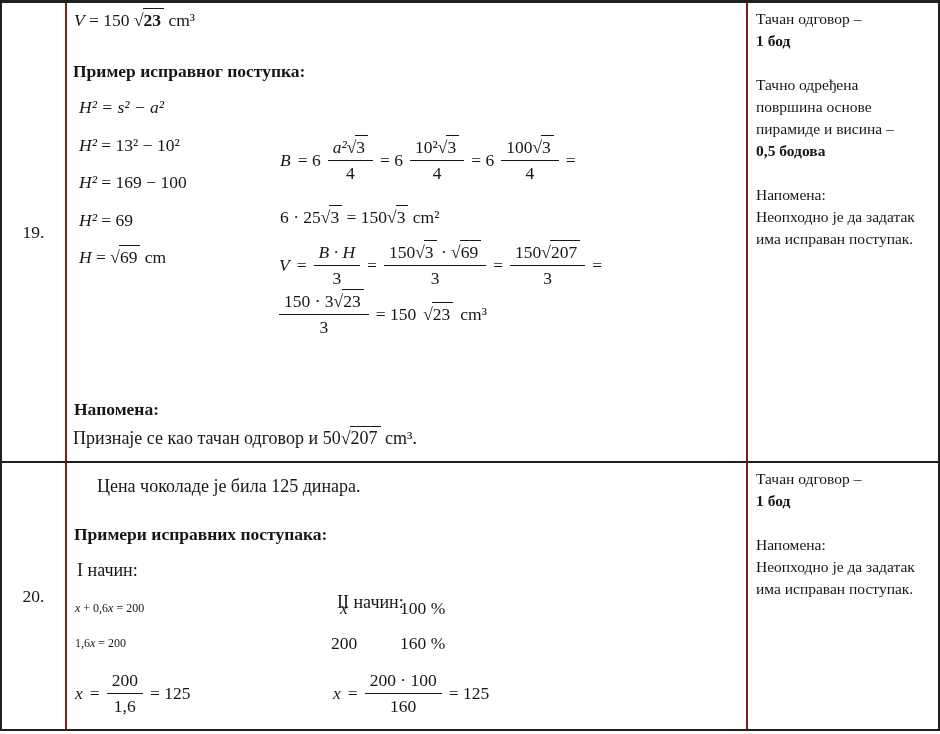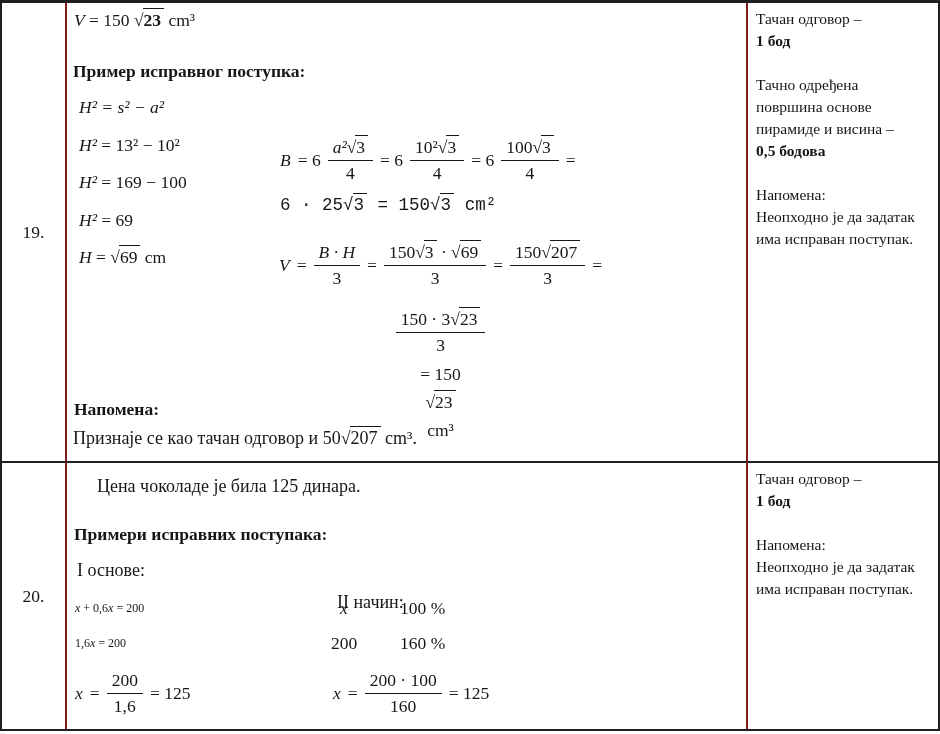--- a/index.html
+++ b/index.html
@@ -84,21 +84,21 @@
             <span class="n"><span>10²</span><span class="sq"><span class="rs">√</span><span class="rc">3</span></span></span>
             <span class="d">4</span>
           </span>
         <span>= 6</span>
         <span class="fr">
             <span class="n"><span>100</span><span class="sq"><span class="rs">√</span><span class="rc">3</span></span></span>
             <span class="d">4</span>
           </span>
         <span>=</span>
       </div>
-      <div class="math" style="margin-top:10px;font-family:Liberation Mono, monospace;"><span>6 · 25</span><span class="sq"><span class="rs">√</span><span class="rc">3</span></span> <span>= 150</span><span class="sq"><span class="rs">√</span><span class="rc">3</span></span> <span>cm²</span></div>
+      <div class="math" style="margin-top:22px;"><span>6 · 25</span><span class="sq"><span class="rs">√</span><span class="rc">3</span></span> <span>= 150</span><span class="sq"><span class="rs">√</span><span class="rc">3</span></span> <span>cm²</span></div>
     </div>
 
     <div class="abs" style="left:212px;top:238px;">
       <div class="eqr">
         <span class="it">V</span>
         <span>=</span>
         <span class="fr">
             <span class="n it">B · H</span>
             <span class="d">3</span>
           </span>
@@ -107,21 +107,21 @@
             <span class="n"><span>150</span><span class="sq"><span class="rs">√</span><span class="rc">3</span></span><span> · </span><span class="sq"><span class="rs">√</span><span class="rc">69</span></span></span>
             <span class="d">3</span>
           </span>
         <span>=</span>
         <span class="fr">
             <span class="n"><span>150</span><span class="sq"><span class="rs">√</span><span class="rc">207</span></span></span>
             <span class="d">3</span>
           </span>
         <span>=</span>
       </div>
-      <div class="eqr" style="margin-top:18px;flex-direction:column;">
+      <div class="eqr" style="">
         <span class="fr">
             <span class="n"><span>150 · 3</span><span class="sq"><span class="rs">√</span><span class="rc">23</span></span></span>
             <span class="d">3</span>
           </span>
         <span>= 150</span>
         <span class="sq"><span class="rs">√</span><span class="rc">23</span></span>
         <span>cm³</span>
       </div>
     </div>
 
@@ -140,21 +140,21 @@
     <div>Неопходно је да задатак има исправан поступак.</div>
   </div>
 
   <div class="cell cnum bt">
     <span>20.</span>
   </div>
 
   <div class="cell bl bt">
     <div class="abs txt" style="left:7px;top:13px;margin-left:23px;">Цена чоколаде је била 125 динара.</div>
     <div class="abs hd" style="left:7px;top:61px;">Примери исправних поступака:</div>
-    <div class="abs txt" style="left:10px;top:97px;">I основе:</div>
+    <div class="abs txt" style="left:10px;top:97px;">I начин:</div>
     <div class="abs txt" style="left:270px;top:97px;margin-top:32px;">II начин:</div>
 
     <div class="abs" style="left:8px;top:128px;">
       <div class="m20l"><span class="it">x</span><span> + 0,6</span><span class="it">x</span><span> = 200</span></div>
       <div class="m20l"><span>1,6</span><span class="it">x</span><span> = 200</span></div>
       <div class="eqr" style="margin-top:8px;">
         <span class="it">x</span>
         <span>=</span>
         <span class="fr">
             <span class="n">200</span>

